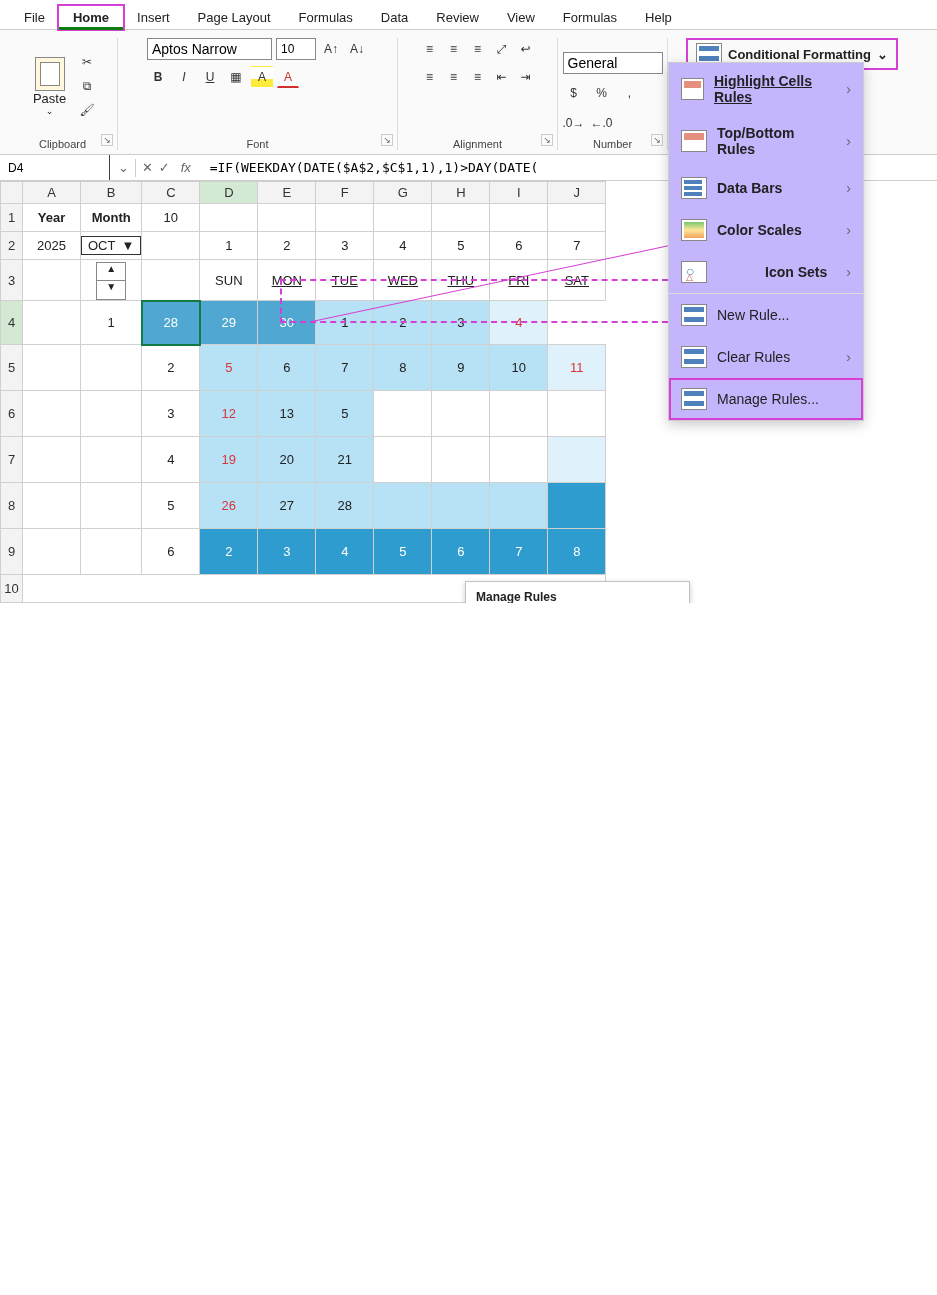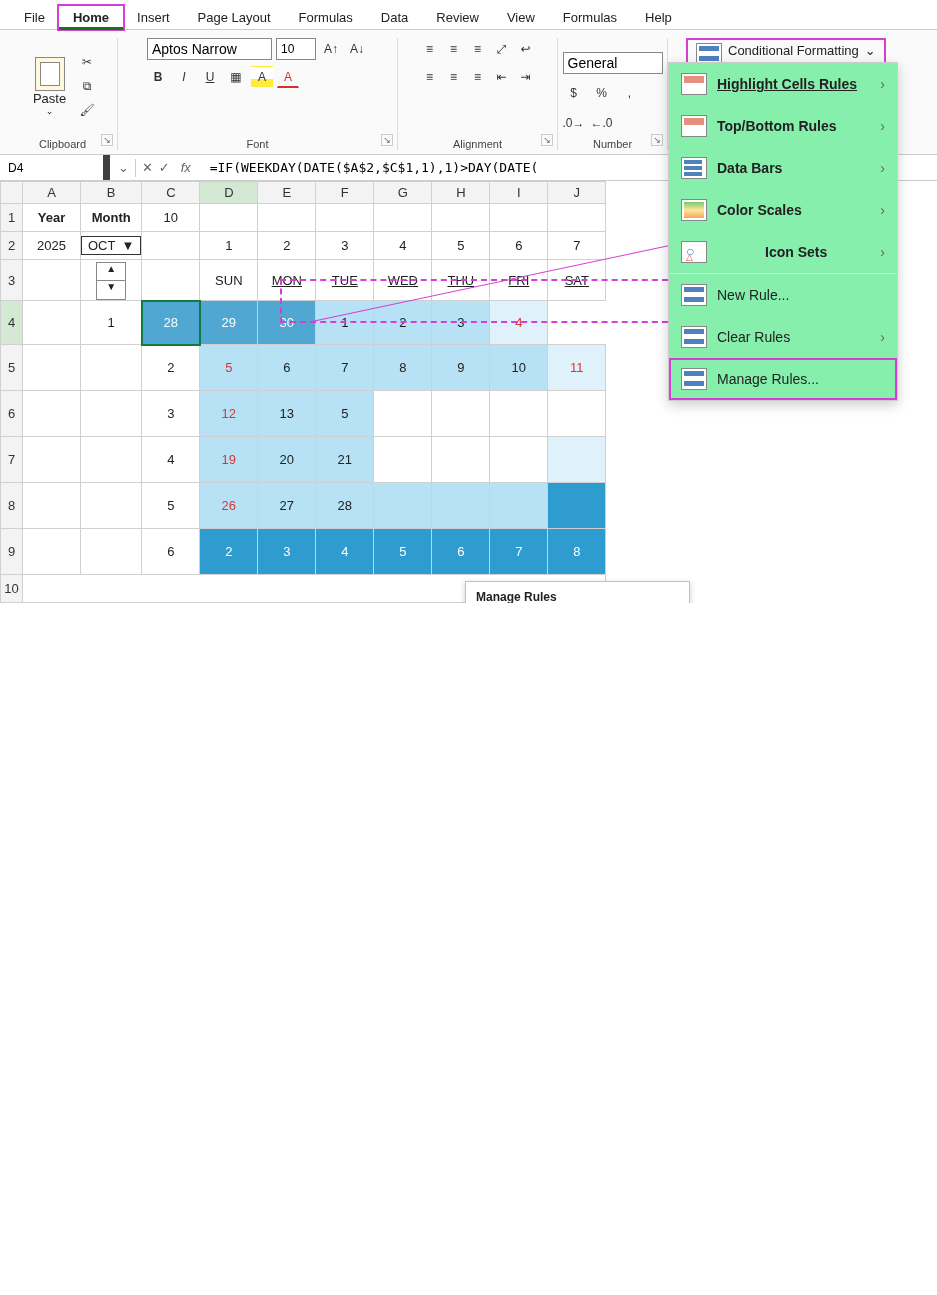--- a/index.html
+++ b/index.html
@@ -19,36 +19,36 @@
   .col { display:flex; flex-direction:column; gap:2px; align-items:center; }
   .ibtn { width:22px; height:22px; display:inline-flex; align-items:center; justify-content:center; color:#333; font-size:12px; border:1px solid transparent; }
   .paste-big { display:flex; flex-direction:column; align-items:center; padding:2px 6px; }
   .paste-icon { width:30px; height:34px; border:1px solid #888; background:#fff8dc; position:relative; }
   .paste-icon::after { content:""; position:absolute; top:4px; left:4px; right:4px; bottom:4px; border:1px solid #888; background:#fff; }
   .font-name { width:125px; height:22px; border:1px solid #888; font-family:inherit; font-size:14px; padding:0 4px; }
   .font-size { width:40px; height:22px; border:1px solid #888; font-size:12px; padding:0 4px; }
   .launcher { position:absolute; right:4px; bottom:4px; font-size:9px; color:#666; border:1px solid #ccc; width:12px; height:12px; text-align:center; line-height:10px; }
   
   .cf-wrap { position:relative; }
-  .cf-button { display:flex; gap:6px; padding:3px 8px; border:2px solid #d63fd6; }
-  .cf-menu { position:absolute; top:24px; left:0; width:230px; background:#86efac; border:1px solid #ccc; box-shadow:0 4px 12px rgba(0,0,0,.2); z-index:5; }
+  .cf-button { display:flex; align-items:center; gap:6px; padding:3px 8px; border:2px solid #d63fd6;font-weight:bold; }
+  .cf-menu { position:absolute; top:24px; left:0; width:196px; background:#c4b5fd; border:1px solid #ccc; box-shadow:0 4px 12px rgba(0,0,0,.2); z-index:5; }
   .cf-item { display:flex; align-items:center; gap:10px; padding:10px 12px; font-size:14px; }
   .cf-item .chev { margin-left:auto; color:#666; }
   .cf-sep { border-top:1px solid #ddd; }
   .cf-item.boxed { outline:2px solid #d63fd6; outline-offset:-2px; }
   .cf-ico { width:26px; height:22px; border:1px solid #888; background:#fff; position:relative; }
   .cf-ico.red::before { content:""; position:absolute; inset:2px 2px 11px 2px; background:#e58f7e; }
   .cf-ico.bars::before { content:""; position:absolute; left:2px; top:2px; width:18px; height:4px; background:#4f81bd; box-shadow:0 6px 0 #4f81bd, 0 12px 0 #4f81bd; }
   .cf-ico.scale::before { content:""; position:absolute; inset:2px; background:linear-gradient(#7ac96f,#ffe699,#f4a460); }
   .cf-ico.icons::before { content:"○"; position:absolute; left:4px; top:1px; color:#4f81bd; }
   .cf-ico.icons::after { content:"△"; position:absolute; left:4px; top:10px; font-size:9px; color:#c6504f; }
   .cf-ico.grid::before { content:""; position:absolute; inset:2px; background:linear-gradient(#4f81bd 50%, transparent 50%), #fff; background-size:100% 10px; }
   
   .namebox-row { display:flex; align-items:center; border-bottom:1px solid #ccc; height:26px; }
-  .namebox { width:110px; border:none; border-right:7px solid #404040; padding:0 8px; font-size:12px; height:100%; }
+  .namebox { width:110px; border:none; border-right:1px solid #404040; padding:0 8px; font-size:12px; height:100%; }
   .fx-icons { display:flex; align-items:center; gap:6px; padding:0 8px; color:#666; }
   .fx { width:20px; text-align:center; font-style:italic; }
   .formula { flex:1; border:none; padding:0 6px; font-family:Consolas, monospace; font-size:13px; height:100%; }
   
   .grid-area { position:relative; }
   table.grid { border-collapse:collapse; }
   .grid th, .grid td { border:1px solid #d0d0d0; font-size:13px; text-align:center; padding:0; }
   .grid th { background:#f3f3f3; font-weight:normal; color:#333; }
   .colhead { height:22px; }
   .colhead th { width:58px; }

